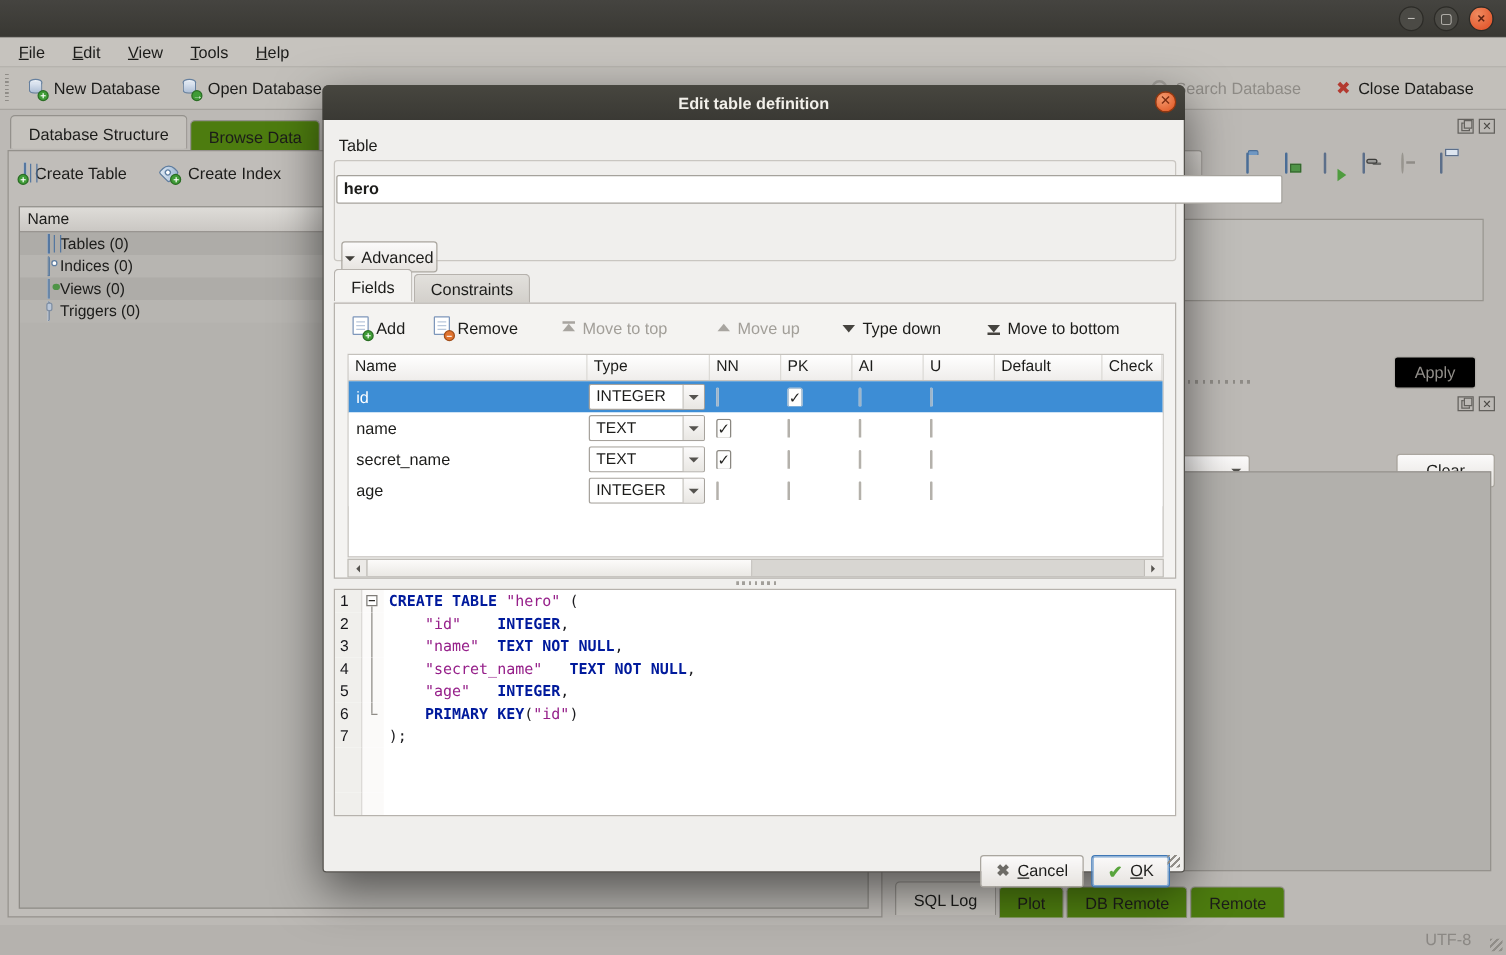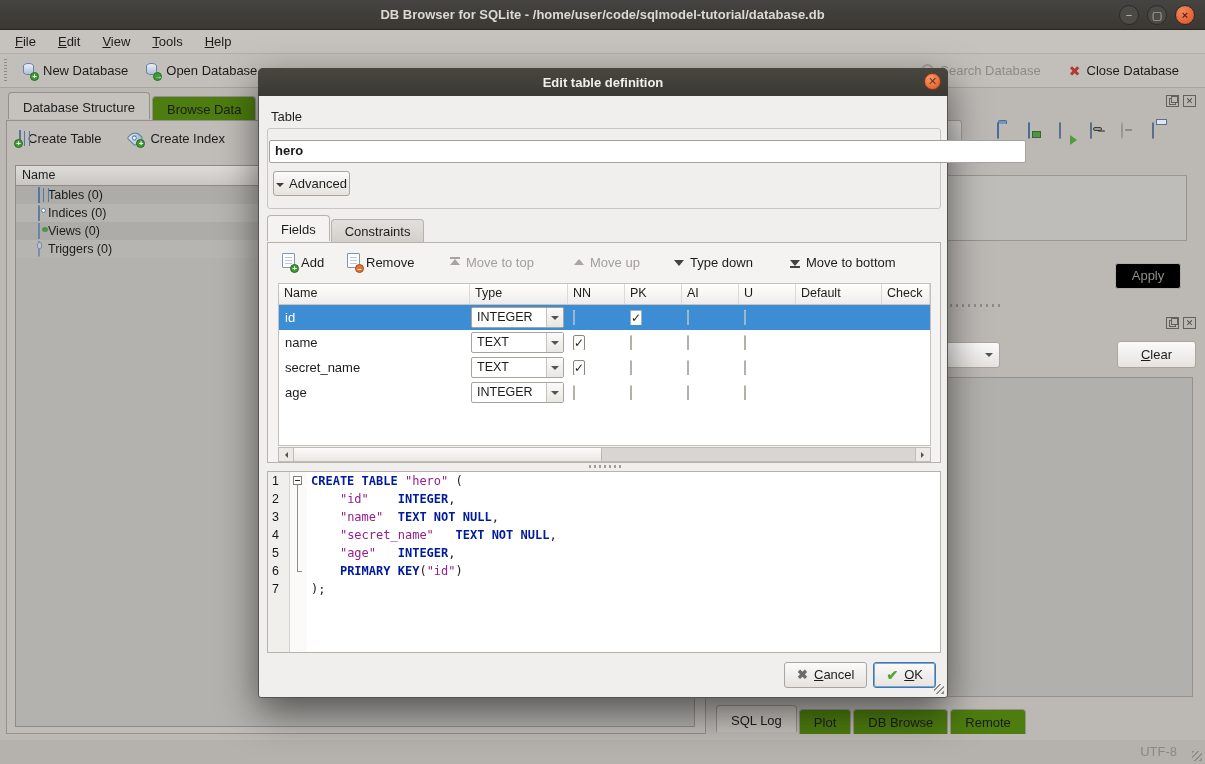--- a/index.html
+++ b/index.html
@@ -87,21 +87,21 @@
   .floppy-icon { width:14px; height:14px; margin-top:3px; background:linear-gradient(#cfe0f0,#8fb0cf); border:1px solid #4a6d96; border-radius:2px; position:relative; }
   .floppy-icon::before { content:""; position:absolute; left:3px; bottom:0; width:7px; height:5px; background:#4f9447; border:1px solid #36682f; }
   .arrow-badge { position:absolute; right:-3px; bottom:-2px; width:0; height:0; border:5px solid transparent; border-left:7px solid #4f9c3f; }
   .chain { position:absolute; left:2px; top:4px; width:9px; height:4px; border:1px solid #3c3c3a; border-radius:3px; background:#9b9b98; box-shadow:4px 2px 0 -1px #6d6d6a; }
   .gray-minus { width:14px; height:14px; margin-top:3px; border-radius:50%; background:#b0ada9; border:1px solid #98958f; position:relative; }
   .gray-minus::before { content:""; position:absolute; left:3px; top:6px; width:7px; height:2px; background:#8f8c87; }
   .printer-icon { width:16px; height:9px; margin-top:6px; background:linear-gradient(#e9edf3,#aebdd1); border:1px solid #5c6f8a; border-radius:2px; position:relative; }
   .printer-icon::before { content:""; position:absolute; left:3px; top:-4px; width:9px; height:4px; background:#dde5ef; border:1px solid #5c6f8a; }
 
   .gtk-btn { background:linear-gradient(#fbfafa,#e6e3df); border:1px solid #aaa69f; border-radius:3px;
-    text-align:center; font-size:13px; color:#1c1c1a; }
+    text-align:center; font-size:13px; color:#1c1c1a;margin-top:22px; }
   .gtk-btn.disabled { background:#000000; border-color:#b0ada8; color:#918e89; }
   #editcell-box { position:absolute; left:13px; top:83px; width:462px; height:66px; background:#bfbdb9; border:1px solid #98958f; }
   #apply-btn { position:absolute; left:403px; top:171px; width:66px; height:26px; line-height:24px; }
   #splitter-dots { position:absolute; left:226px; top:212px; width:64px; height:3px;
     background:repeating-linear-gradient(90deg,#8f8c87 0 2px,transparent 2px 6px); }
   #log-combo { position:absolute; left:168px; top:250px; width:120px; height:26px; }
   .combo-arrow-sq { position:absolute; right:6px; top:10px; width:0; height:0; border:4px solid transparent; border-top-color:#55534f; }
   #clear-btn { position:absolute; left:405px; top:249px; width:79px; height:27px; line-height:25px; }
   #log-area { position:absolute; left:6px; top:285px; width:475px; height:320px; background:#b2b0ac; border:1px solid #95928d; }
   #bottom-tabs { position:absolute; left:4px; top:613px; height:30px; }
@@ -191,21 +191,20 @@
   .x-gray { color:#6d6b66; font-weight:bold; font-size:13px; }
   .check-green { color:#58a43c; font-weight:bold; font-size:14px; }
   u { text-decoration:underline; }
 </style>
 </head>
 <body>
 
 <div id="app">
 
   <div id="titlebar">
-    <span class="wtitle">DB Browser for SQLite - /home/user/code/sqlmodel-tutorial/database.db</span>
     <div id="win-controls">
       <div class="wc">−</div>
       <div class="wc">▢</div>
       <div class="wc close">×</div>
     </div>
   </div>
 
   <div id="menubar">
       <span class="menu-item"><u>F</u>ile</span>
       <span class="menu-item"><u>E</u>dit</span>
@@ -303,21 +302,21 @@
     <div id="editcell-box"></div>
     <button id="apply-btn" class="gtk-btn disabled">Apply</button>
     <div id="splitter-dots"></div>
     <div class="dockbtn restore" style="left:454px; top:225px;"></div>
     <div class="dockbtn" style="left:471px; top:225px;">✕</div>
     <div id="log-combo" class="gtk-btn">
         <span class="combo-arrow-sq"></span>
       </div>
     <button id="clear-btn" class="gtk-btn"><u>C</u>lear</button>
     <div id="log-area"></div>
-    <div id="bottom-tabs"><span class="dock-tab active">SQL Log</span><span class="dock-tab">Plot</span><span class="dock-tab">DB Browse</span><span class="dock-tab">Remote</span></div>
+    <div id="bottom-tabs"><span class="dock-tab active">SQL Log</span><span class="dock-tab">Plot</span><span class="dock-tab">DB Remote</span><span class="dock-tab">Remote</span></div>
   </div>
 
   <div id="statusbar">
     <span id="encoding">UTF-8</span>
     <span class="grip-dots"></span>
   </div>
 
   <div id="dialog">
     <div id="dlg-title">
       <span>Edit table definition</span>

